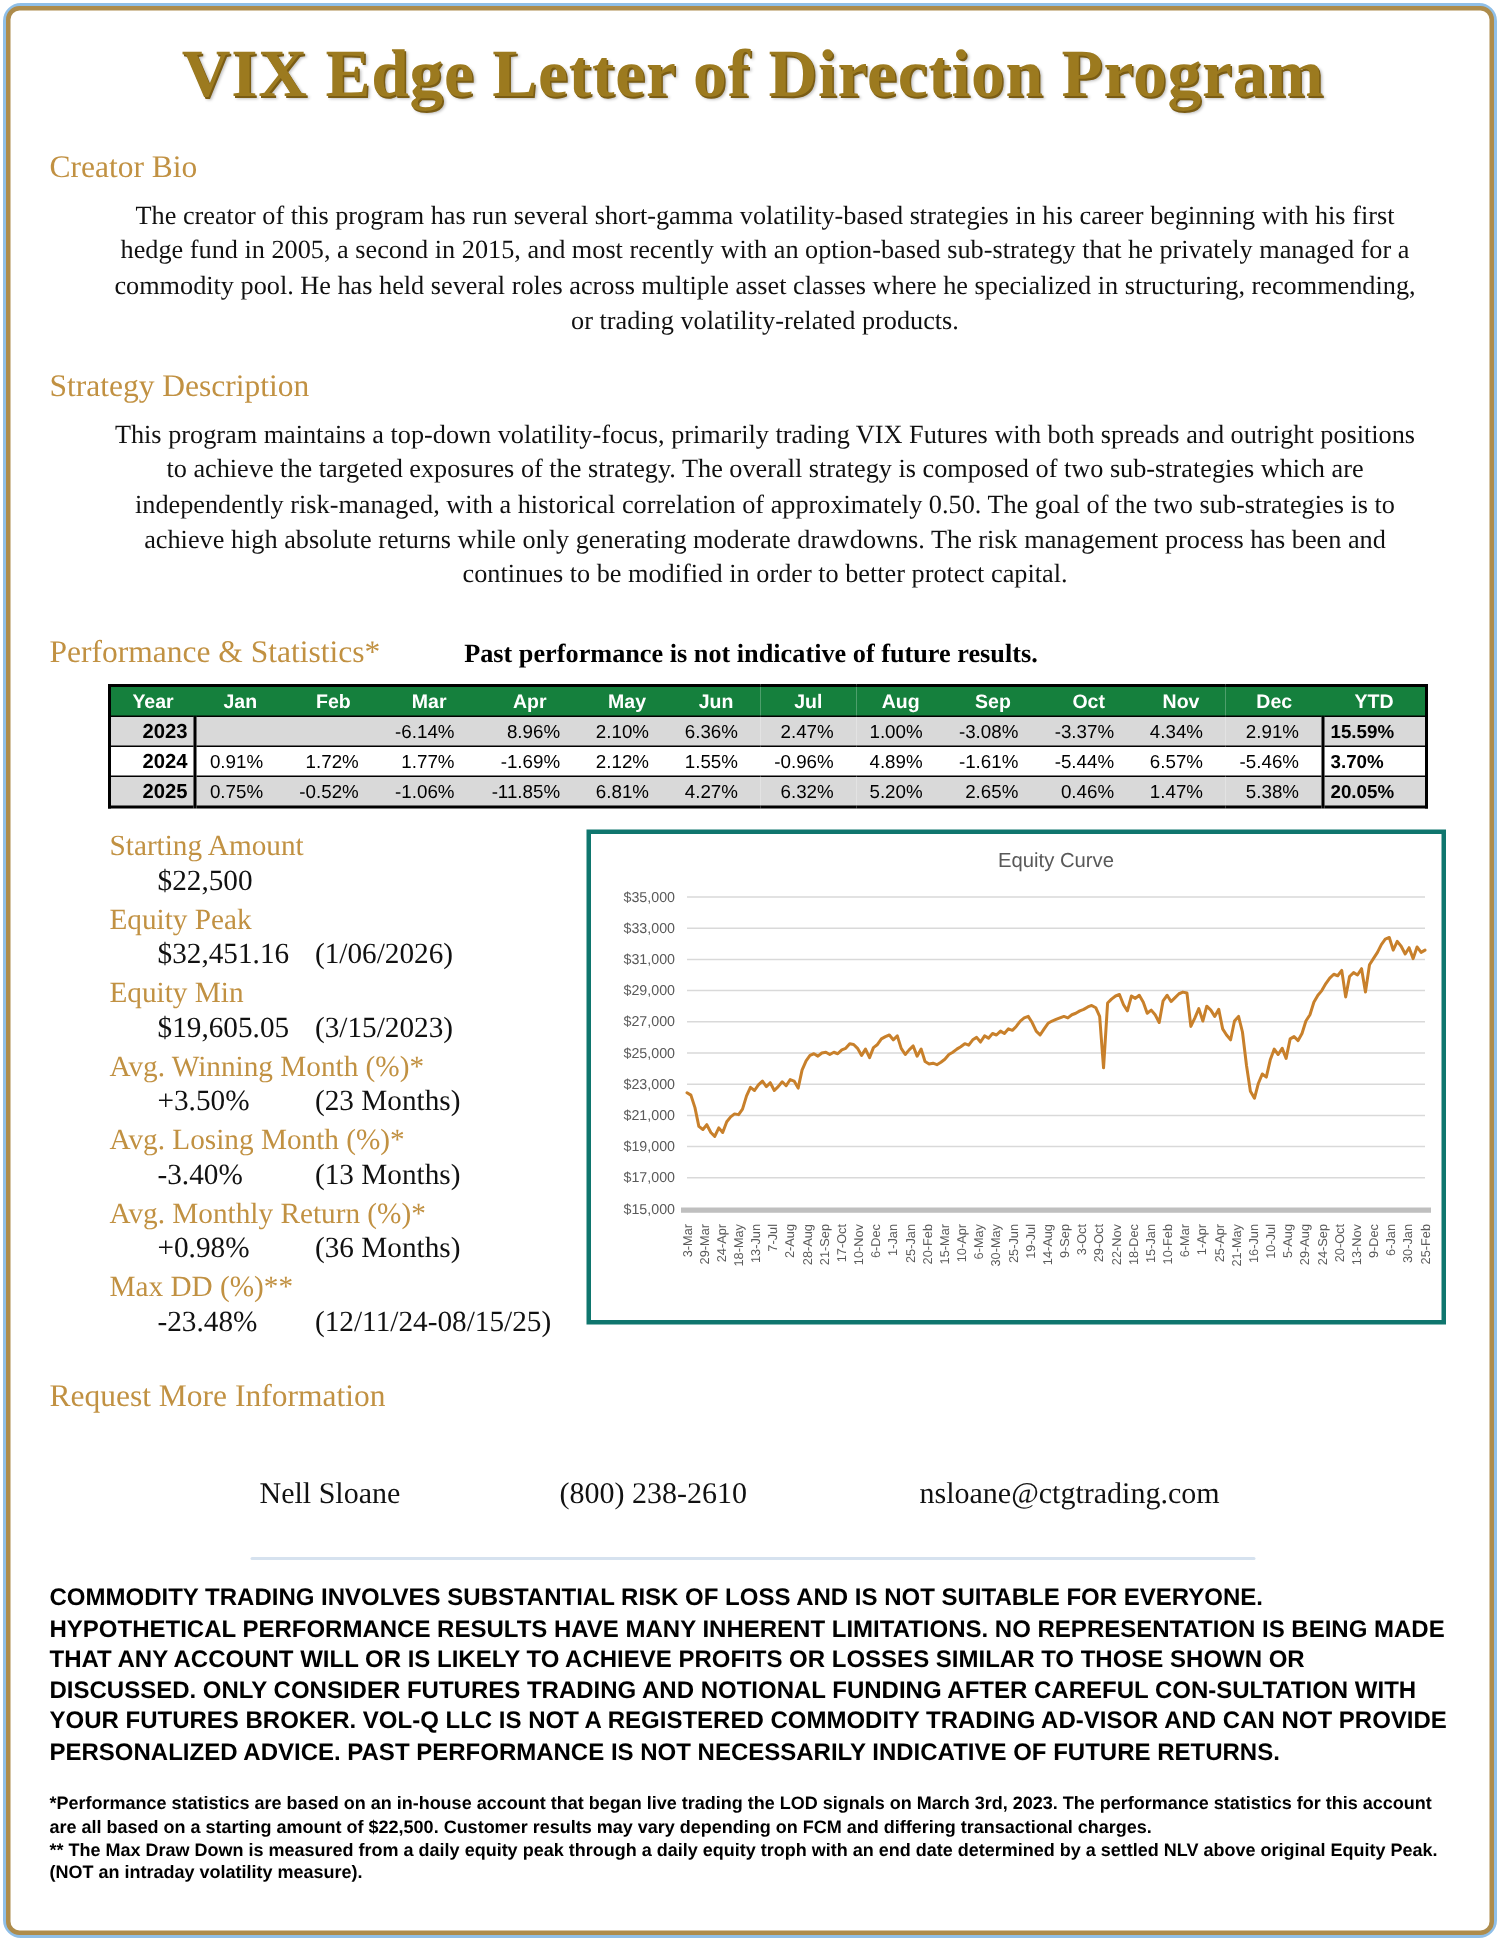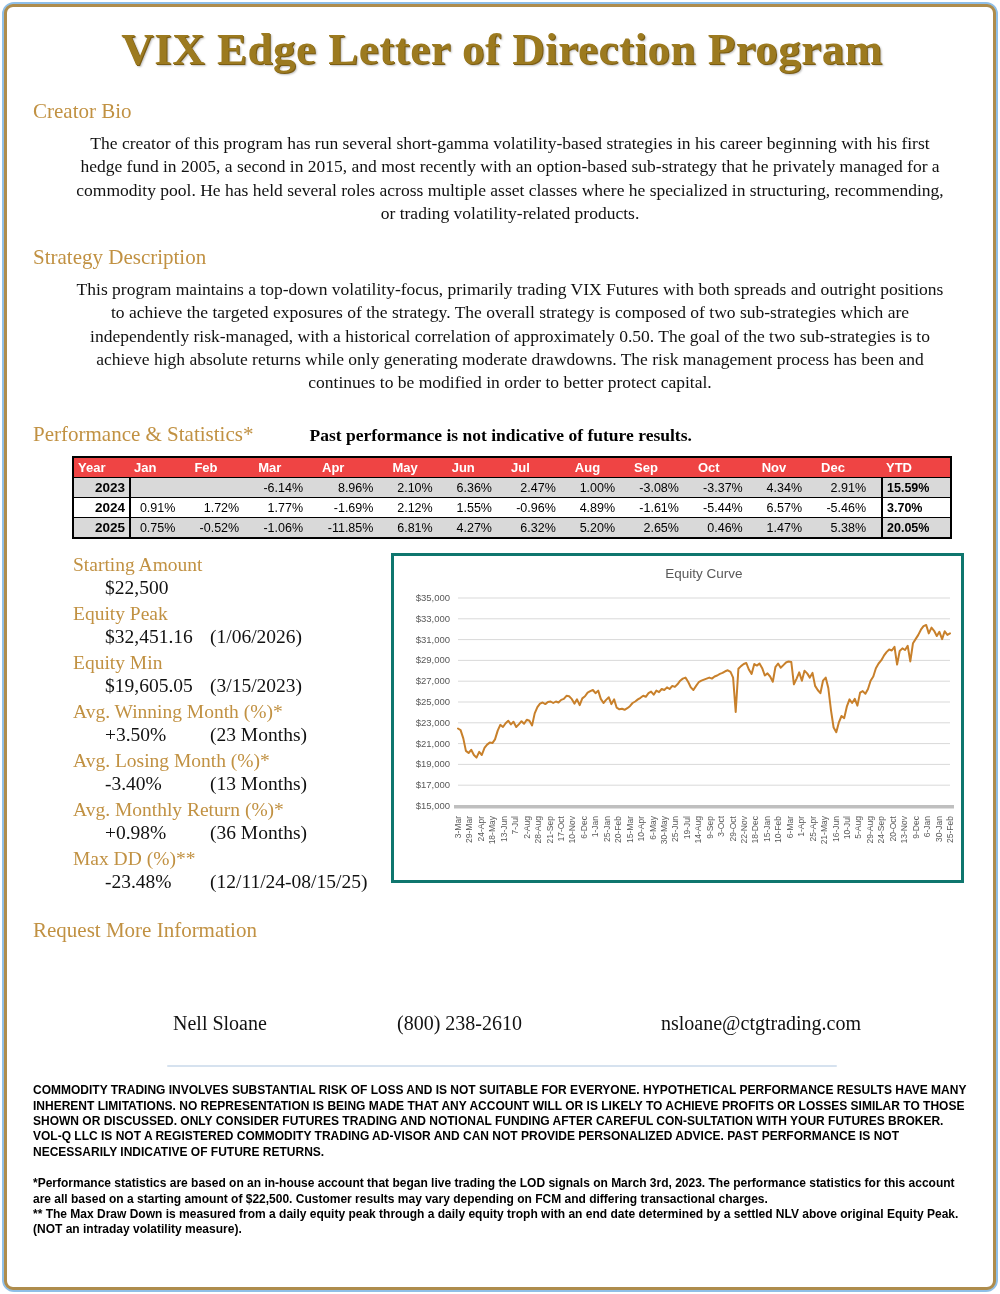--- a/index.html
+++ b/index.html
@@ -11,40 +11,40 @@
     text-shadow:1px 1px 0 #7a5c14, 2px 2px 2px rgba(0,0,0,0.25);letter-spacing:0.5px;}
   .gold-heading{color:#C19142;font-size:21px;margin:0;font-weight:normal;}
   .h-bio{margin-top:24px;}
   .h-strategy{margin-top:20px;}
   .para{margin:8px 20px 0 36px;font-size:17.5px;line-height:1.33;color:#111;text-align:center;}
   .perf-row{display:flex;align-items:baseline;margin-top:28px;}
   .perf-note{font-weight:bold;font-size:17.5px;color:#000;margin-left:56px;}
   
   table.perf{border-collapse:collapse;margin:9px 0 0 39px;width:880px;border:2px solid #000;
     font-family:"Liberation Sans",sans-serif;}
-  table.perf th{background:#ef4444;color:#fff;font-size:13px;font-weight:bold;padding:2px 4px;text-align:left;}
+  table.perf th{background:#15803d;color:#fff;font-size:13px;font-weight:bold;padding:2px 4px;text-align:center;}
   table.perf td{font-size:12.5px;padding:2px 4px;border-top:1px solid #000;color:#000;}
   table.perf td.month{text-align:right;padding-right:15px;}
   table.perf td.year{font-weight:bold;font-size:13.5px;text-align:right;padding-left:5px;border-right:2px solid #000;width:46px;}
   table.perf td.ytd{font-weight:bold;text-align:left;border-left:2px solid #000;padding-right:5px;width:58px;}
   table.perf tr.alt td{background:#D9D9D9;}
   
   .mid-row{display:flex;margin-top:14px;}
   .stats-col{width:358px;}
   .stat-label{color:#C19142;font-size:19.5px;margin-left:40px;line-height:1.18;}
   .stat-value{display:flex;margin-left:72px;font-size:19.5px;line-height:1.18;color:#111;margin-bottom:3px;}
   .stat-value .v{min-width:105px;}
   .chart-box{width:573px;height:330px;border:3px solid #0f766e;background:#fff;box-sizing:border-box;}
   
   .h-request{margin-top:22px;}
-  .contact-row{display:flex;margin:69px 0 0 140px;font-size:20px;color:#111;gap:24px;}
+  .contact-row{display:flex;margin:42px 0 0 140px;font-size:20px;color:#111;}
   .contact-row .c-name{width:200px;}
   .contact-row .c-phone{width:240px;}
   .divider{width:670px;height:2px;background:#d6e2ef;margin:30px auto 0 auto;border-radius:1px;}
-  .legal{margin:16px 3px 0 0;font-family:"Liberation Sans",sans-serif;font-weight:bold;font-size:12px;line-height:1.28;color:#000;}
+  .legal{margin:16px 3px 0 0;font-family:"Liberation Sans",sans-serif;font-weight:bold;font-size:16px;line-height:1.28;color:#000;}
   .footnotes{margin-top:16px;font-family:"Liberation Sans",sans-serif;font-weight:bold;font-size:12px;line-height:1.28;color:#000;}
 </style>
 </head>
 <body>
 
 <div class="page">
   <div class="outer-border"></div>
   <div class="inner-border">
     <div class="content">
 

